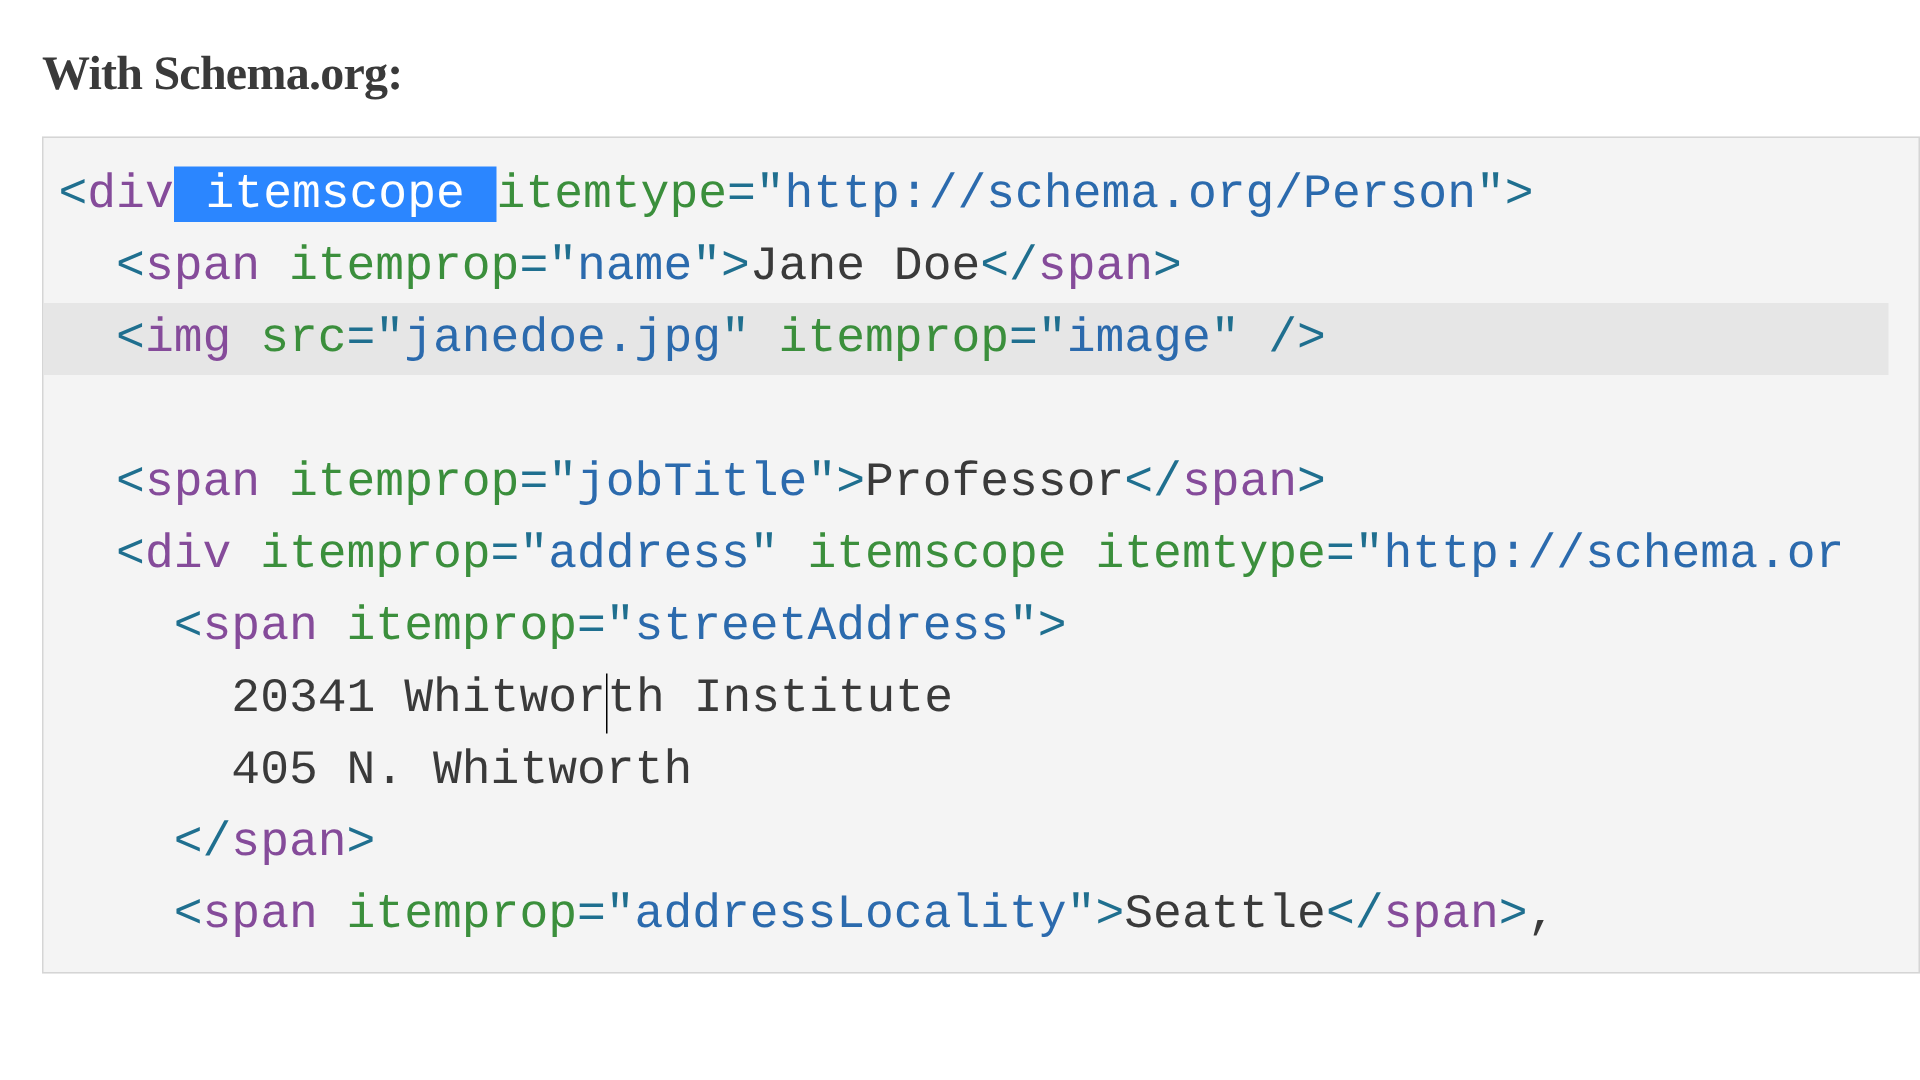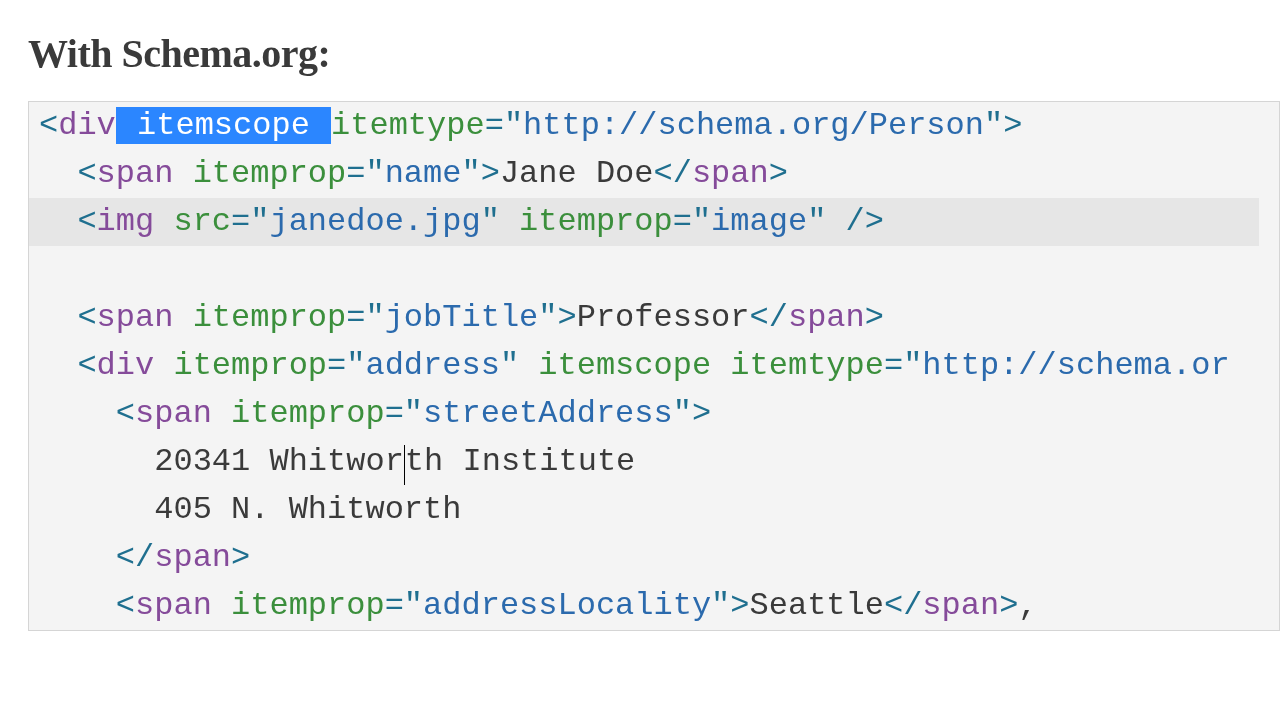--- a/index.html
+++ b/index.html
@@ -4,32 +4,32 @@
   <style>
     * { margin: 0; padding: 0; box-sizing: border-box; }
     body {
       font-family: Georgia, 'Times New Roman', serif;
       background: #fff;
       width: 1280px;
       height: 720px;
       overflow: hidden;
     }
     .heading {
-      font-size: 40px;
+      font-size: 32px;
       font-weight: bold;
       color: #3a3a3a;
       padding: 30px 0 24px 28px;
       letter-spacing: -0.5px;
     }
     .code-box {
       margin-left: 28px;
       margin-right: 0;
       border: 1px solid #d5d5d5;
       background: #f4f4f4;
-      padding: 0 10px;
+      padding: 14px 10px;
       font-family: 'Courier New', Courier, monospace;
       font-size: 32px;
       line-height: 1.5;
       white-space: pre;
       overflow: hidden;
       color: #3a3a3a;
     }
     .tag-br { color: #1f6f8f; }       
     .tag-nm { color: #854b9a; }       
     .attr   { color: #3b8f3c; }       

